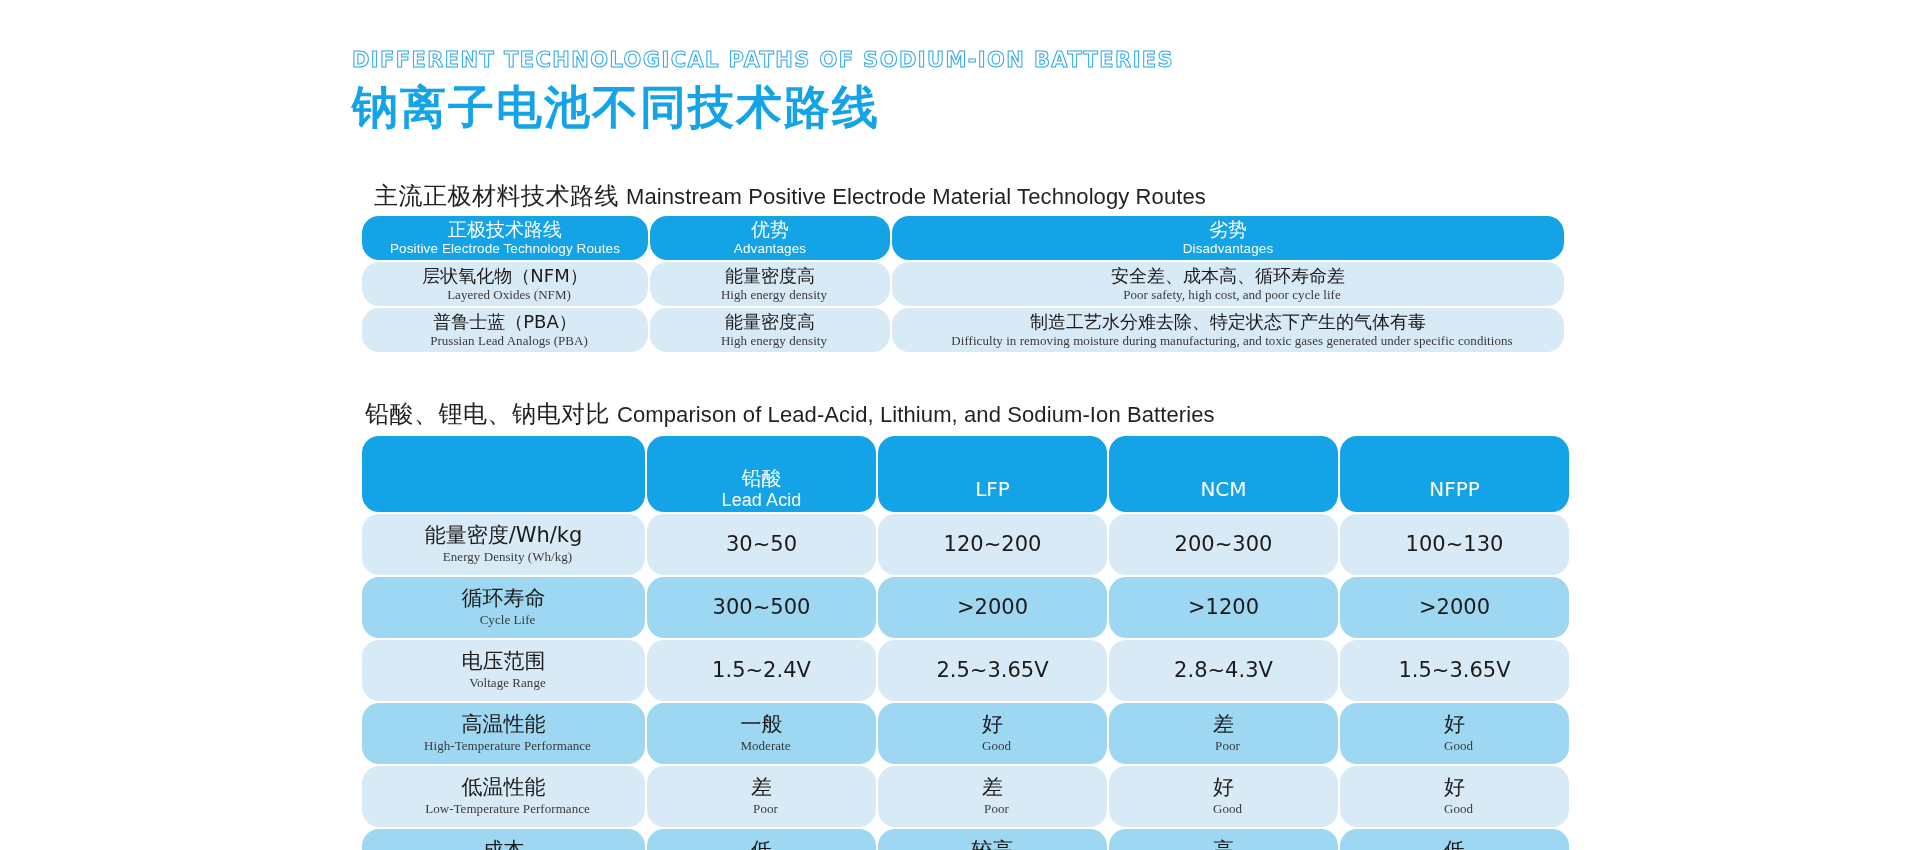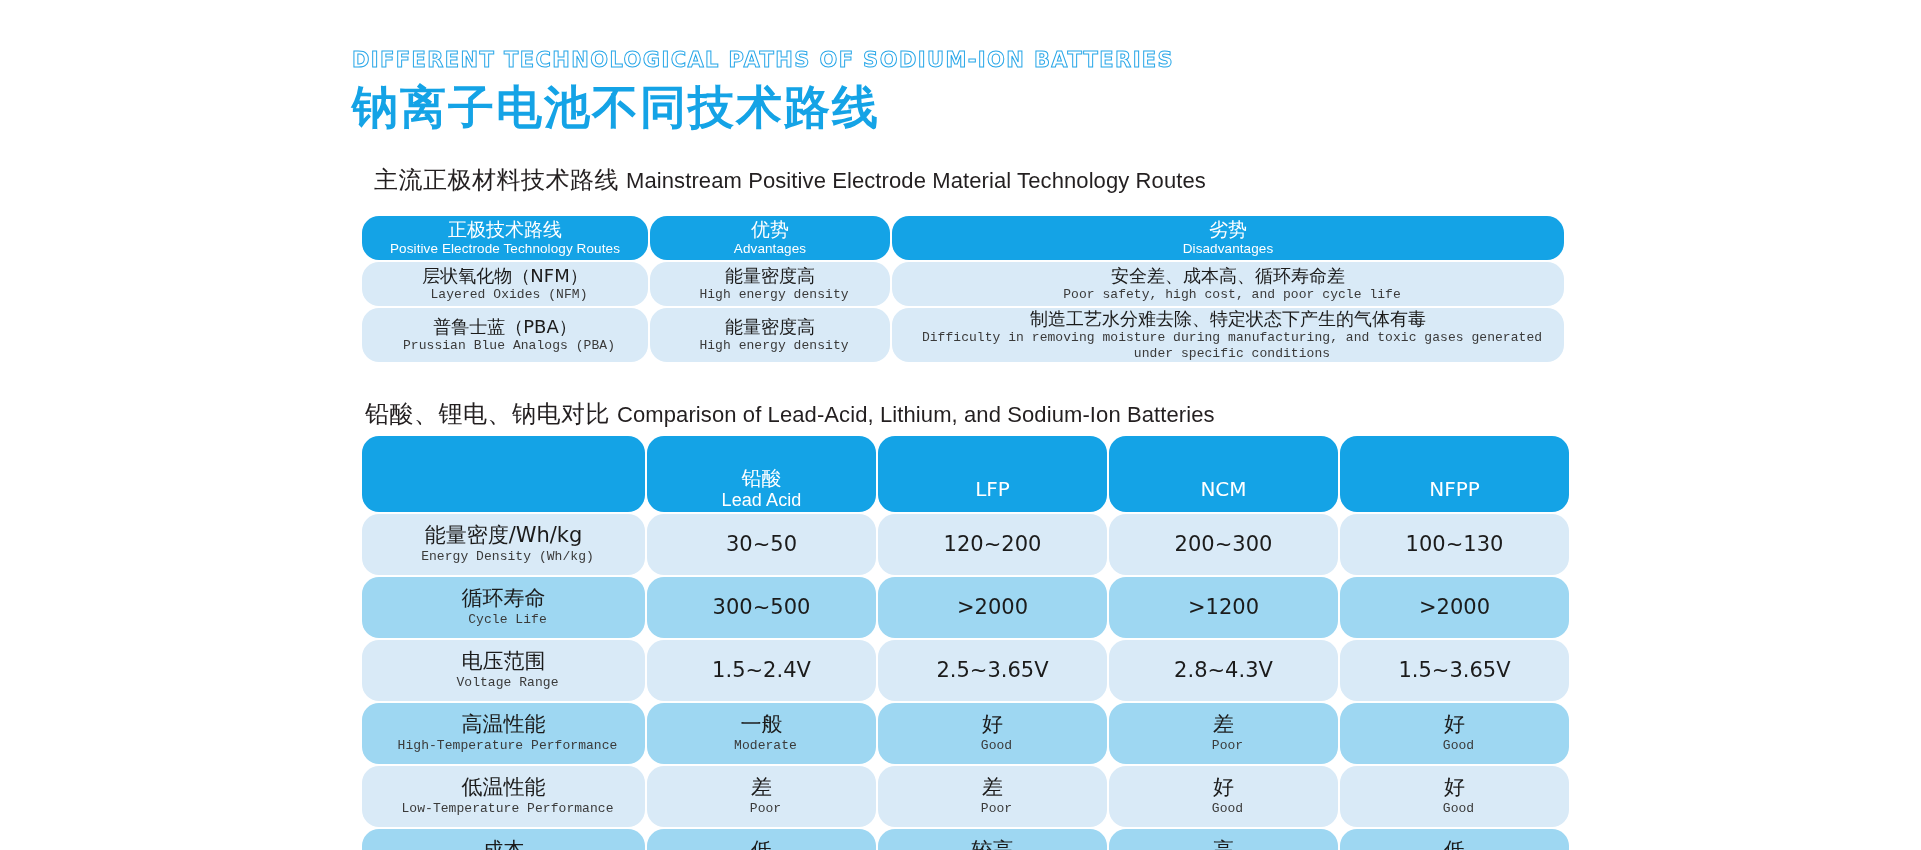--- a/index.html
+++ b/index.html
@@ -57,21 +57,21 @@
     font-size: 24px;
     font-family: "DejaVu Sans", sans-serif;
     letter-spacing: 0.5px;
   }
   .section-heading .en {
     font-size: 22px;
     font-family: "Liberation Sans", sans-serif;
     letter-spacing: 0.1px;
     margin-left: 7px;
   }
-  #section-1-heading { top: 164px; }
+  #section-1-heading { top: 180px; }
   #section-2-heading { top: 398px; left: 365px; }
 
   
   .data-table {
     position: absolute;
     border-collapse: separate;
     border-spacing: 2px 2px;
     table-layout: fixed;
   }
   .data-table td, .data-table th {
@@ -101,21 +101,21 @@
   .cell .zh {
     display: block;
     font-size: 18px;
     font-family: "DejaVu Sans", sans-serif;
     line-height: 1.2;
     color: #1b1b1b;
   }
   .cell .en {
     display: block;
     font-size: 13px;
-    font-family: Liberation Mono, monospace;
+    font-family: Liberation Serif, serif;
     line-height: 1.25;
     color: #3a3a3a;
     letter-spacing: 0.05px;
     padding-left: 8px;
   }
   .row-light  { background: #d9eaf7; }
   .row-dark   { background: #9ed7f2; }
   .hl .zh, .hl .en { color: #f08a35 !important; }
 
   
@@ -193,21 +193,21 @@
       <td class="cell">
         <span class="zh">安全差、成本高、循环寿命差</span>
         <span class="en">Poor safety, high cost, and poor cycle life</span>
       </td>
     </tr>
 
 
     <tr class="drow row-light">
       <td class="cell">
         <span class="zh">普鲁士蓝（PBA）</span>
-        <span class="en">Prussian Blue Analogs (PBA)</span>
+        <span class="en">Prussian Lead Analogs (PBA)</span>
       </td>
       <td class="cell">
         <span class="zh">能量密度高</span>
         <span class="en">High energy density</span>
       </td>
       <td class="cell">
         <span class="zh">制造工艺水分难去除、特定状态下产生的气体有毒</span>
         <span class="en">Difficulty in removing moisture during manufacturing, and toxic gases generated under specific conditions</span>
       </td>
     </tr>

